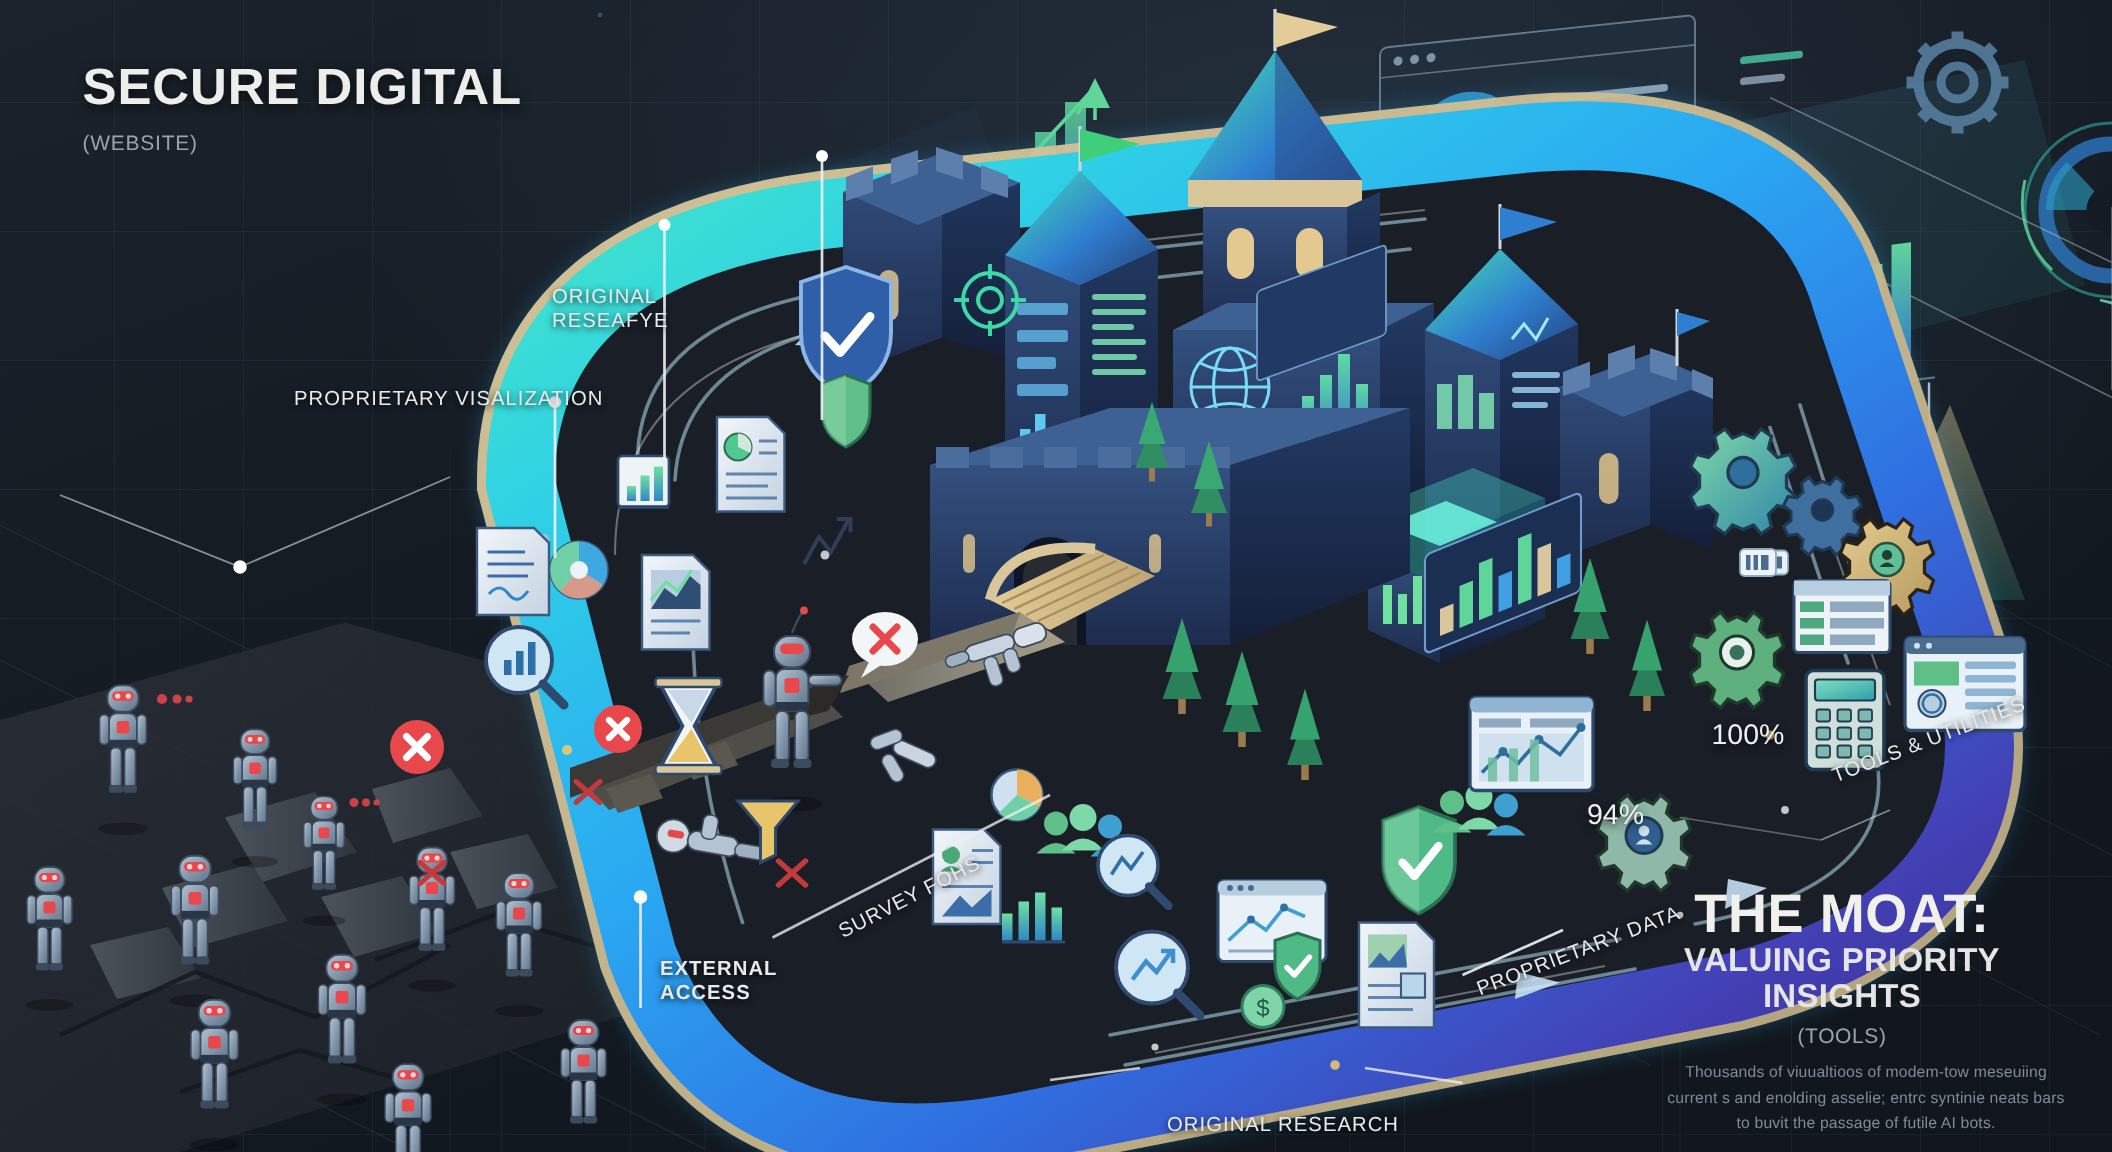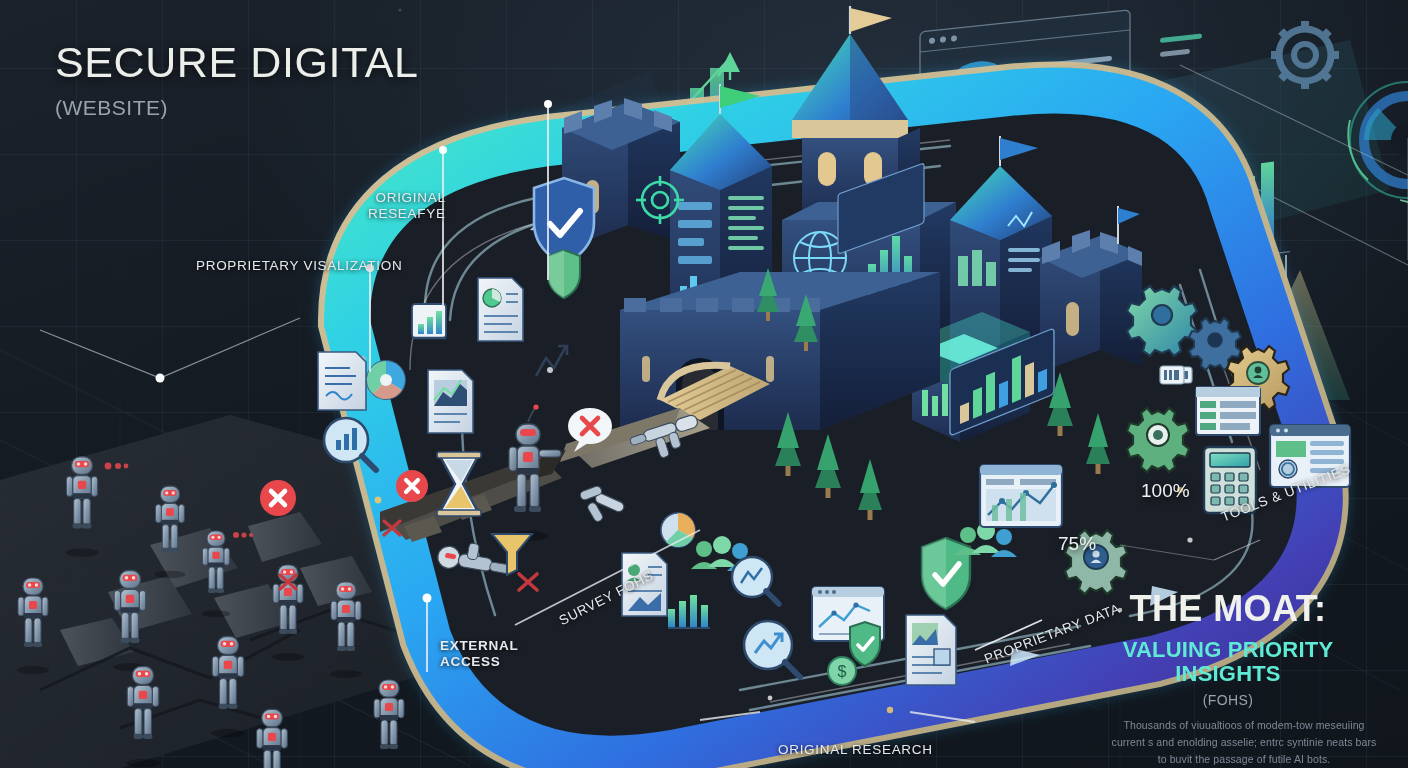--- a/index.html
+++ b/index.html
@@ -21,33 +21,33 @@
       linear-gradient(to right, rgba(120,150,175,.085) 1px, transparent 1px),
       linear-gradient(to bottom, rgba(120,150,175,.085) 1px, transparent 1px);
     background-size:86px 86px;
     background-position:-10px -18px;
   }
   .iso-grid { position:absolute; left:0; top:0; width:1408px; height:768px; opacity:.55; }
 
   
   .title-block { left:55px; top:42px; width:430px; }
   .title-block h1 {
-    font-size:43px; line-height:.97; font-weight:400; letter-spacing:.6px;
+    font-size:34px; line-height:.97; font-weight:700; letter-spacing:.6px;
     color:#eceee9; text-transform:uppercase;
     text-shadow:0 2px 8px rgba(0,0,0,.65);
     font-family:"Liberation Sans", sans-serif;
   }
   .title-block .sub {
-    margin-top:12px; font-size:21px; color:#9aa3ad; letter-spacing:.5px; font-weight:400;
+    margin-top:12px; font-size:14px; color:#9aa3ad; letter-spacing:.5px; font-weight:400;
   }
 
   
   .caption { right:30px; top:590px; width:300px; text-align:center; }
   .caption .c1 { font-size:36px; font-weight:700; color:#f0f1ec; letter-spacing:.4px; line-height:1.06; }
-  .caption .c2 { font-size:22px; font-weight:700; color:#5eead4; letter-spacing:.2px; line-height:1.1; margin-top:10px;}
+  .caption .c2 { font-size:22px; font-weight:700; color:#e5e5e5; letter-spacing:.2px; line-height:1.1; margin-top:0;}
   .caption .c3 { font-size:14px; color:#9aa3ad; margin-top:5px; letter-spacing:.4px;}
   .caption .c4 { font-size:10.5px; color:#7f8a96; margin-top:9px; line-height:1.62; letter-spacing:.1px;margin-left:32px;}
 
   
   .lbl {
     color:#e7eaec; font-size:13.5px; letter-spacing:.7px; text-transform:uppercase;
     text-shadow:0 1px 4px rgba(0,0,0,.85); white-space:nowrap; font-weight:400;
   }
   .lbl.two { line-height:1.22; white-space:normal; }
 
@@ -1200,43 +1200,43 @@
     </g>
   </svg>
 
   <div class="abs title-block">
     <h1>
       <span>SECURE DIGITAL</span><br>
     </h1>
     <div class="sub">(WEBSITE)</div>
   </div>
 
-  <div class="abs lbl two" style="left:368px;top:190px;text-align:right;">
+  <div class="abs lbl two" style="left:368px;top:190px;text-align:left;">
     <div ind="labels.original_research_top_l1">ORIGINAL</div>
     <div>RESEAFYE</div>
   </div>
 
   <div class="abs lbl" style="left:196px;top:258px;">PROPRIETARY VISALIZATION</div>
 
   <div class="abs lbl two" style="left:440px;top:638px;font-weight:bold;">
     <div>EXTERNAL</div>
     <div>ACCESS</div>
   </div>
 
   <div class="abs lbl" style="left:560px;top:614px;transform:rotate(-27deg);transform-origin:left center;">SURVEY FOHS</div>
 
   <div class="abs lbl" style="left:778px;top:742px;">ORIGINAL RESEARCH</div>
 
   <div class="abs lbl" style="left:985px;top:652px;transform:rotate(-21deg);transform-origin:left center;">PROPRIETARY DATA</div>
 
   <div class="abs lbl" style="left:1222px;top:510px;transform:rotate(-21deg);transform-origin:left center;">TOOLS &amp; UTILITIES</div>
 
   <div class="abs pct" style="left:1141px;top:480px;">100%</div>
-  <div class="abs pct" style="left:1058px;top:533px;">75%</div>
+  <div class="abs pct" style="left:1058px;top:533px;">94%</div>
 
   <div class="abs caption">
     <div class="c1">THE MOAT:</div>
     <div class="c2">VALUING PRIORITY INSIGHTS</div>
-    <div class="c3">(FOHS)</div>
+    <div class="c3">(TOOLS)</div>
     <div class="c4">Thousands of viuualtioos of modem-tow meseuiing current s and enolding asselie; entrc syntinie neats bars to buvit the passage of futile AI bots.</div>
   </div>
 
 </div>
 
 </body></html>

